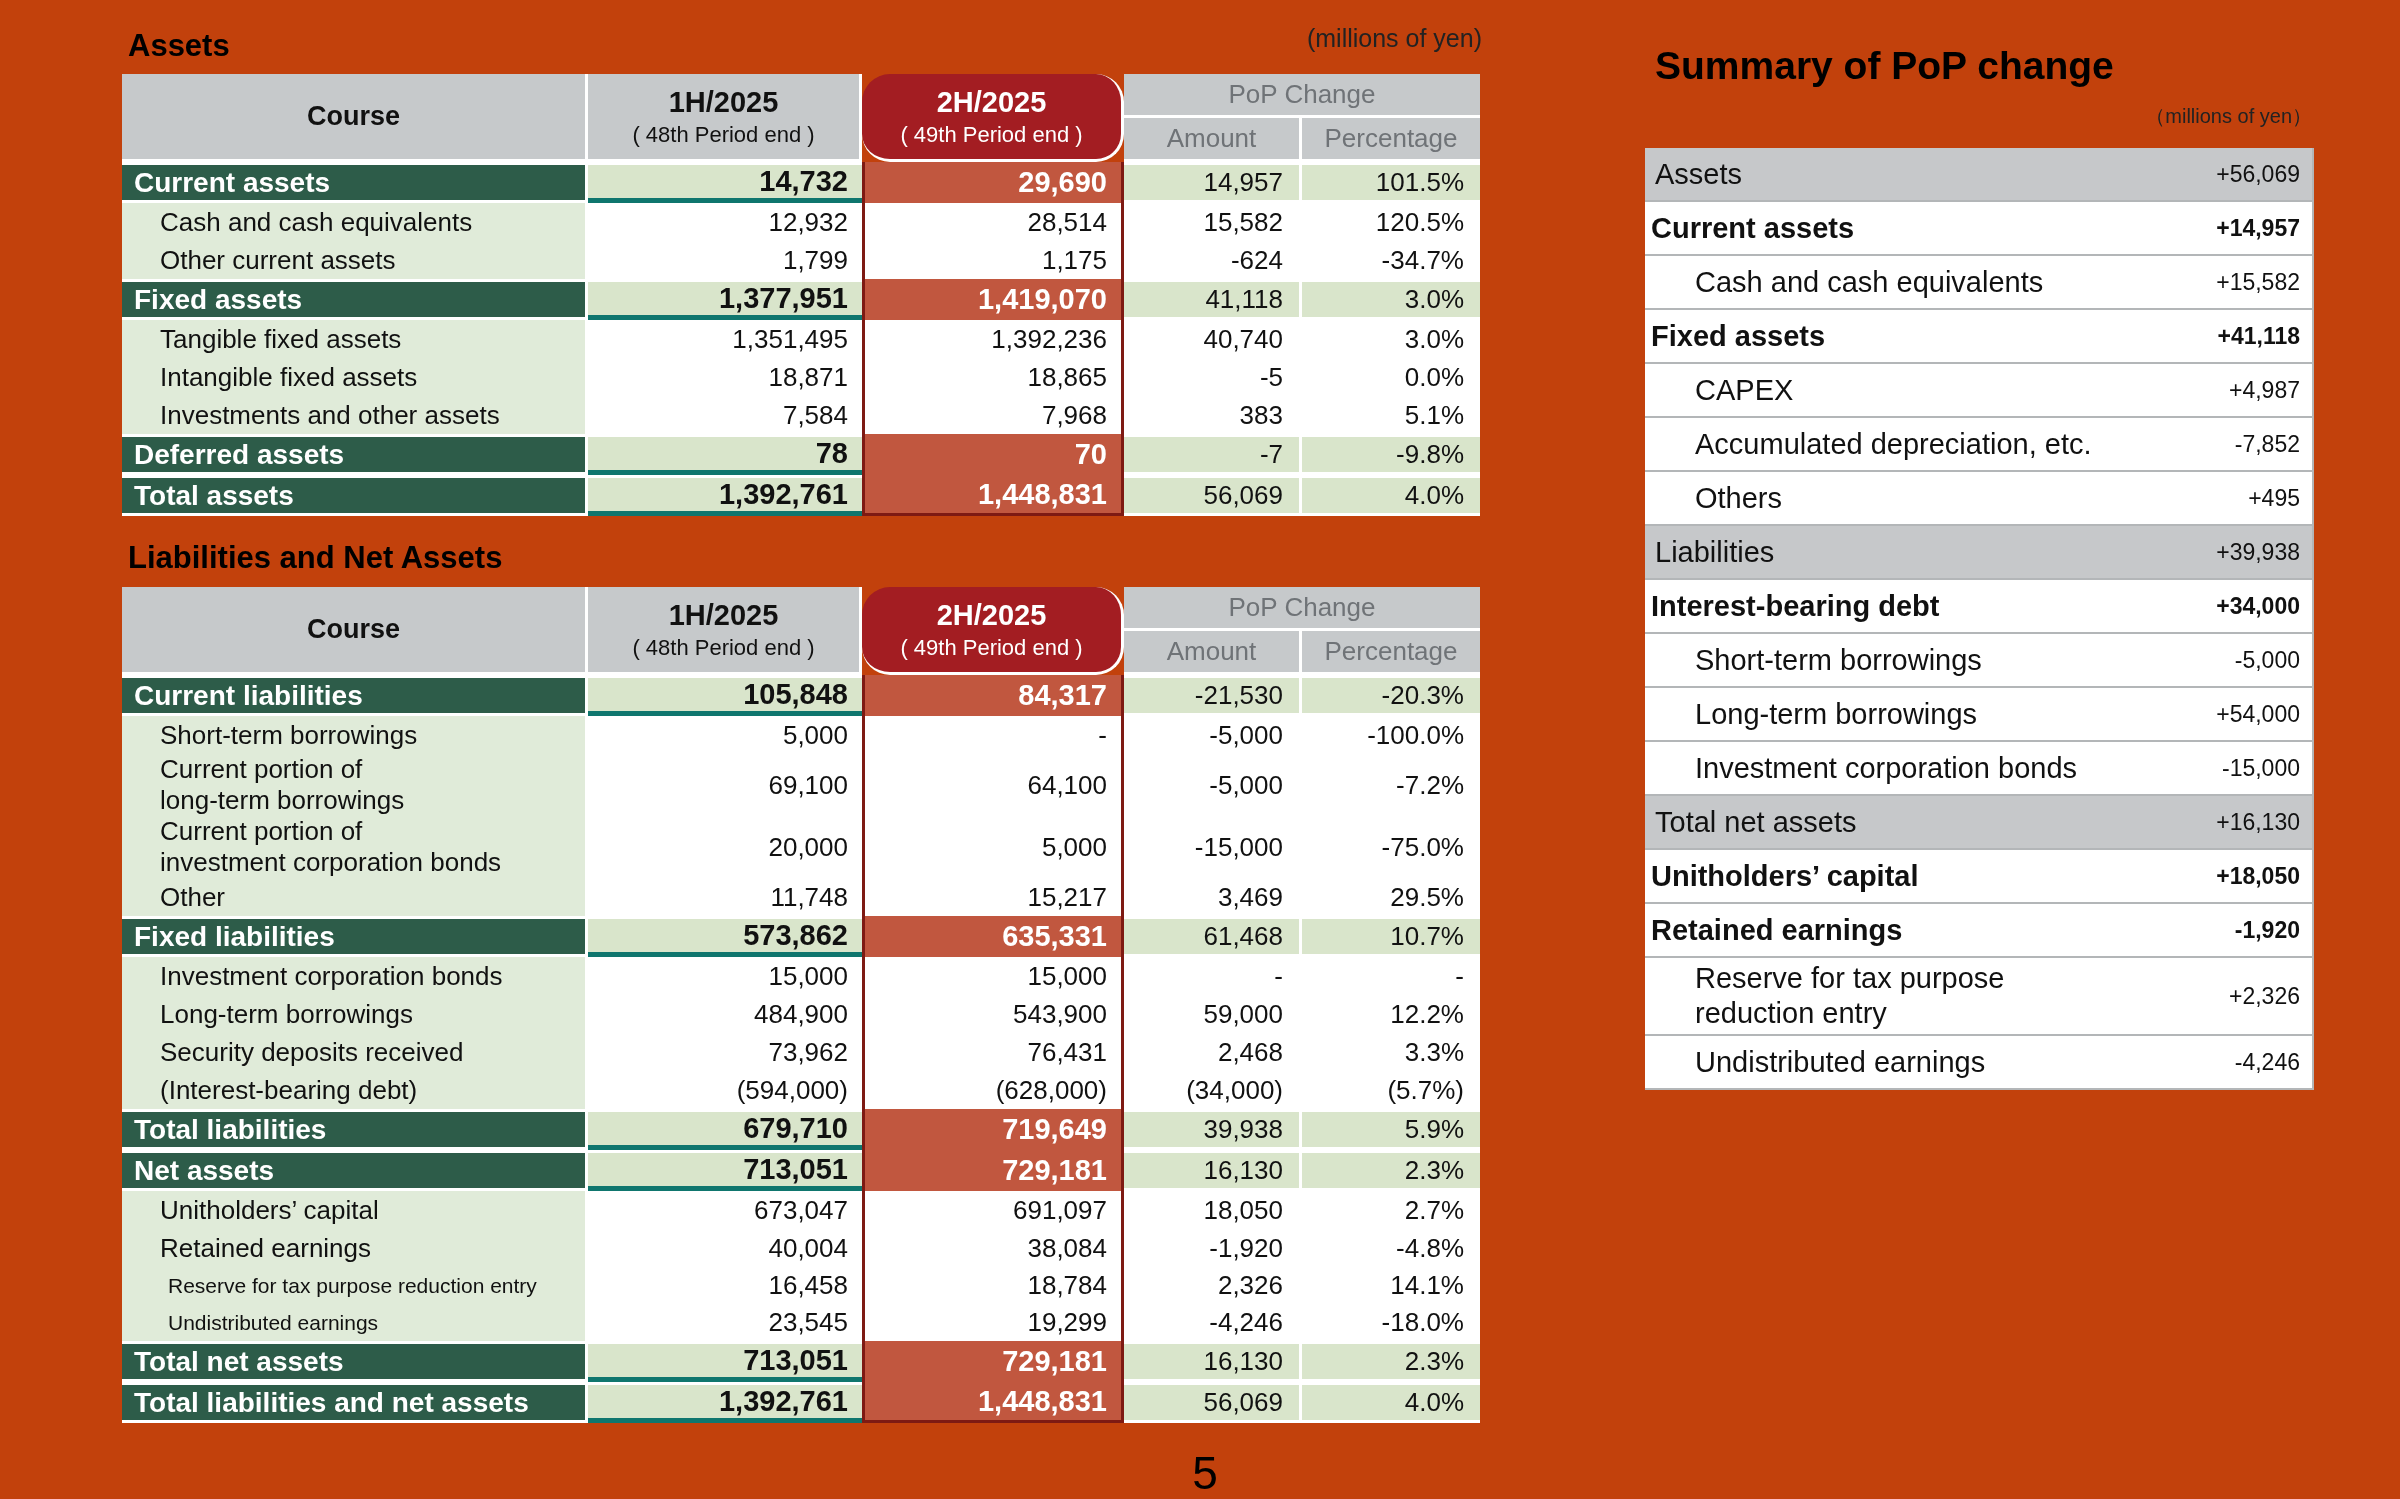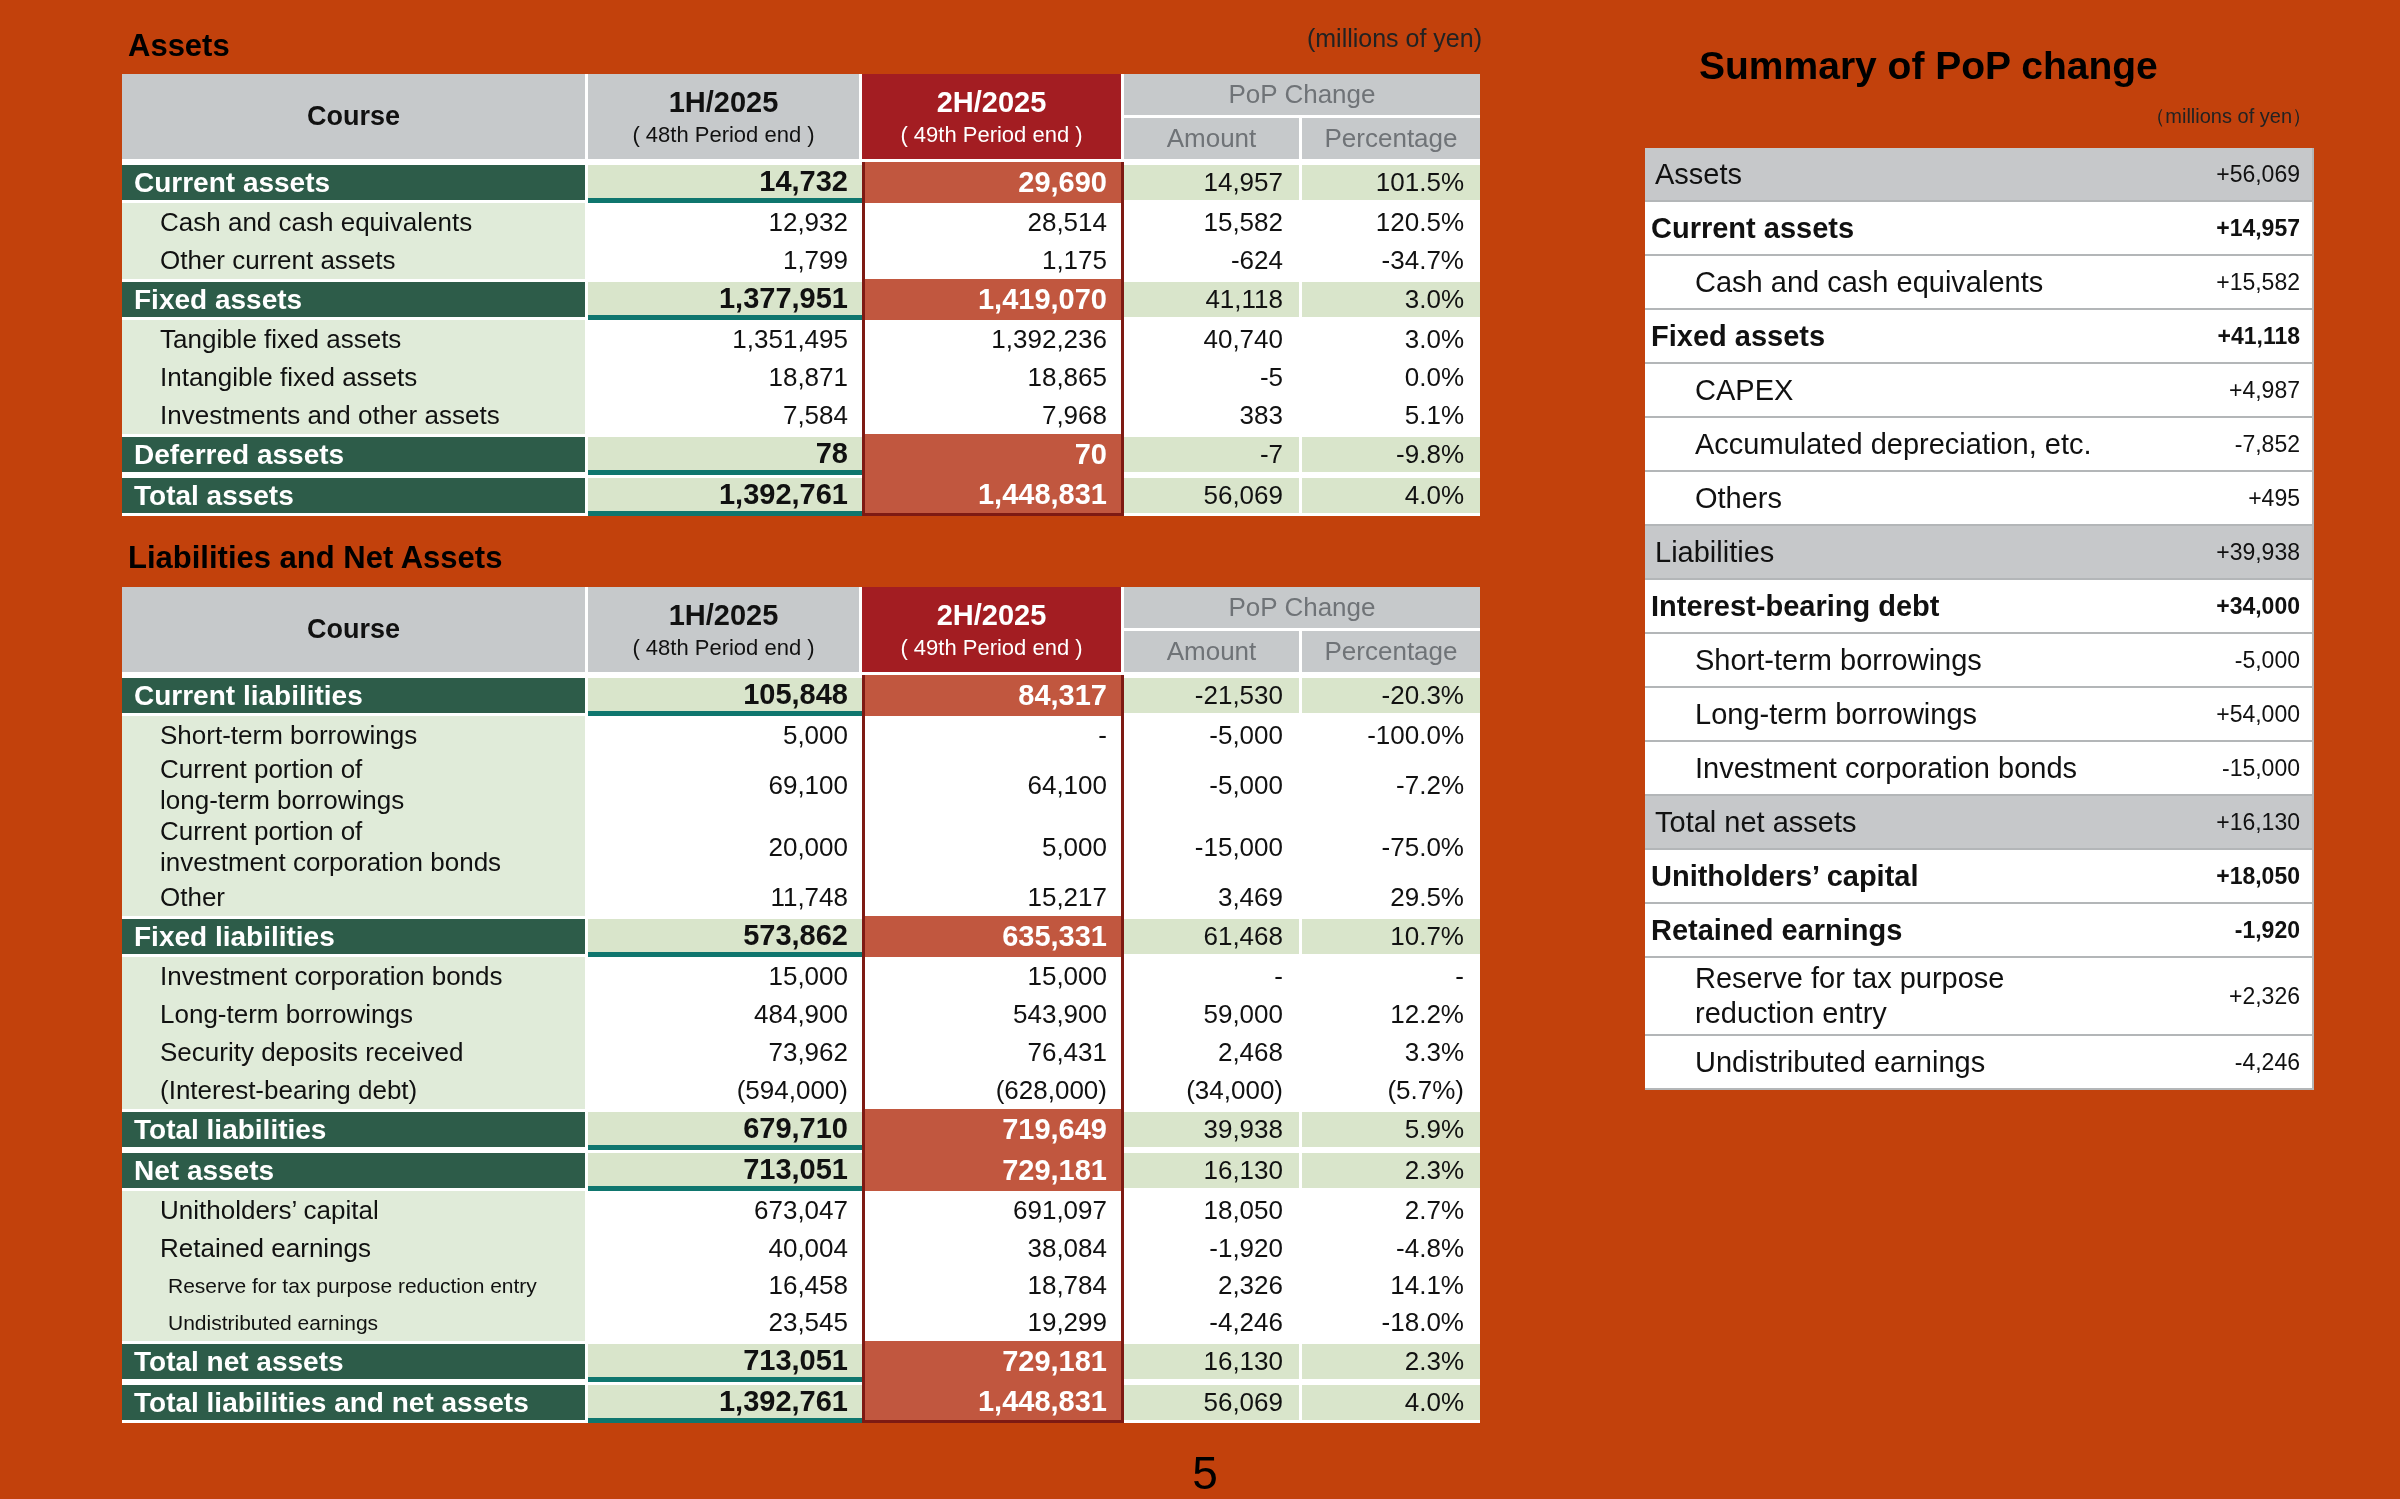--- a/index.html
+++ b/index.html
@@ -16,36 +16,36 @@
     --ink:#111111;
   }
   html,body{margin:0;padding:0;background:#ffffff;}
   #canvas{
     position:relative;width:2400px;height:1499px;background:#c2410c;overflow:hidden;
     font-family:"Liberation Sans","DejaVu Sans",sans-serif;color:var(--ink);
   }
   .title{position:absolute;font-weight:bold;color:#000;white-space:nowrap;}
   #assets-title{left:128px;top:28px;font-size:31px;}
   #liab-title{left:128px;top:540px;font-size:31px;}
-  #summary-title{left:1655px;top:44px;font-size:39px;margin-left:44px;}
+  #summary-title{left:1655px;top:44px;font-size:39px;}
   .units-note{position:absolute;font-size:25px;color:#222;white-space:nowrap;}
   #assets-note{right:918px;top:24px;}
   #summary-note{right:88px;top:103px;font-size:20px;}
 
   
   .bs-table{position:absolute;border-collapse:separate;border-spacing:0;table-layout:fixed;}
   #assets-table{left:122px;top:74px;}
   #liab-table{left:122px;top:587px;}
   .bs-table th,.bs-table td{padding:0;vertical-align:middle;}
   .bs-table thead th{background:var(--hdr-gray);height:41px;border-bottom:3px solid #fff;}
   .h-course{font-size:27px;font-weight:bold;color:#111;border-right:3px solid #fff;}
   .h-period{border-right:3px solid #fff;text-align:center;}
   .h-period .period{display:block;font-size:29px;font-weight:bold;line-height:1.3;}
   .h-period .psub{display:block;font-size:22px;font-weight:normal;line-height:1.2;}
-  .h-p2{background:var(--red) !important;color:#fff;}
+  .h-p2{background:var(--red) !important;color:#fff;border-radius:28px;}
   .h-pop{font-size:26px;font-weight:normal;color:var(--hdr-text);}
   .h-amt,.h-pct{font-size:26px;font-weight:normal;color:var(--hdr-text);}
   .h-amt{border-right:3px solid #fff;}
 
   .bs-table td.label{text-align:left;white-space:pre-line;border-right:3px solid #fff;}
   .bs-table td.v1,.bs-table td.v2{text-align:right;padding-right:14px;}
   .bs-table td.amt,.bs-table td.pct{text-align:right;padding-right:16px;}
   .bs-table td.amt{border-right:3px solid #fff;}
   .bs-table td.v2{border-left:3px solid var(--red-line);border-right:3px solid var(--red-line);}
   .bs-table tr:last-child td.v2{border-bottom:3px solid var(--red-line);}

